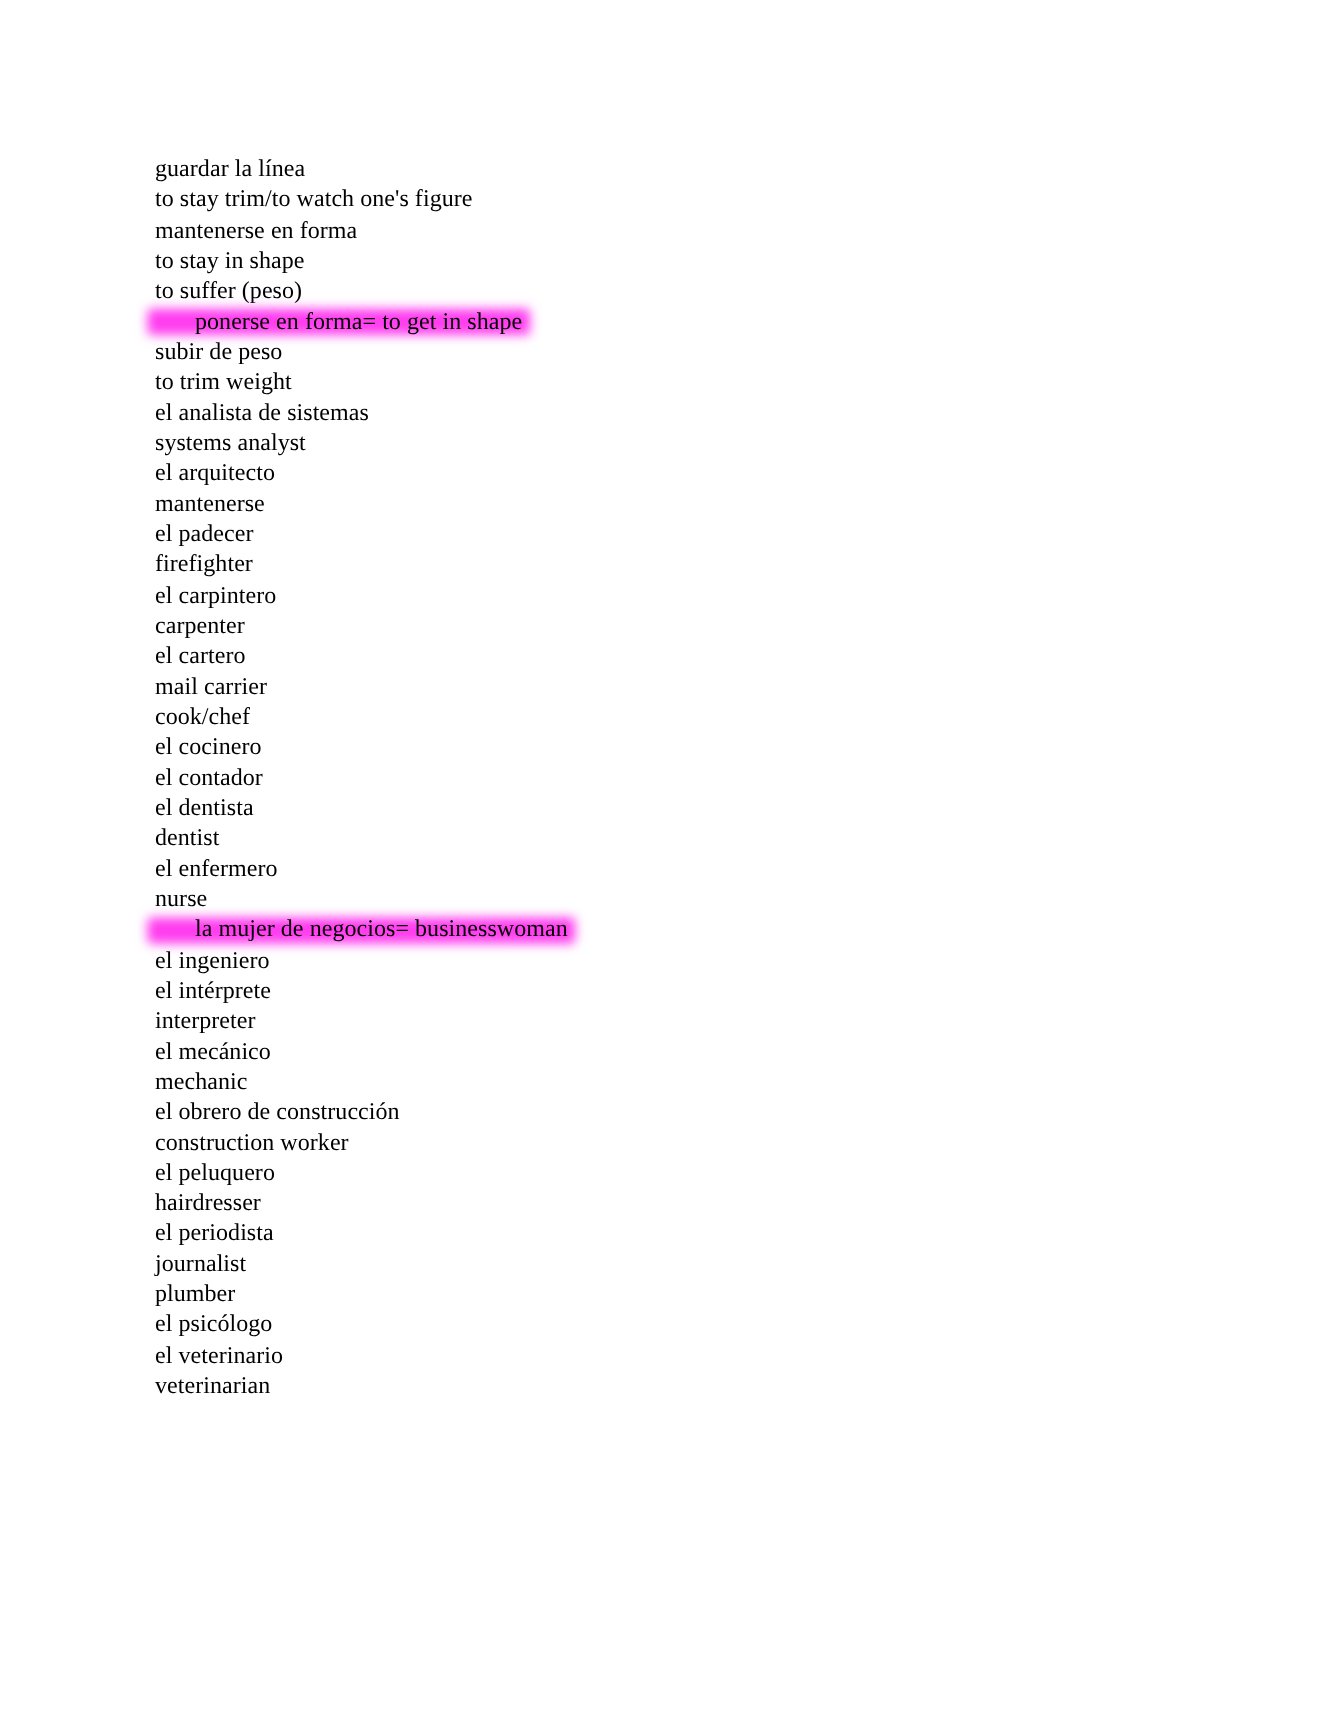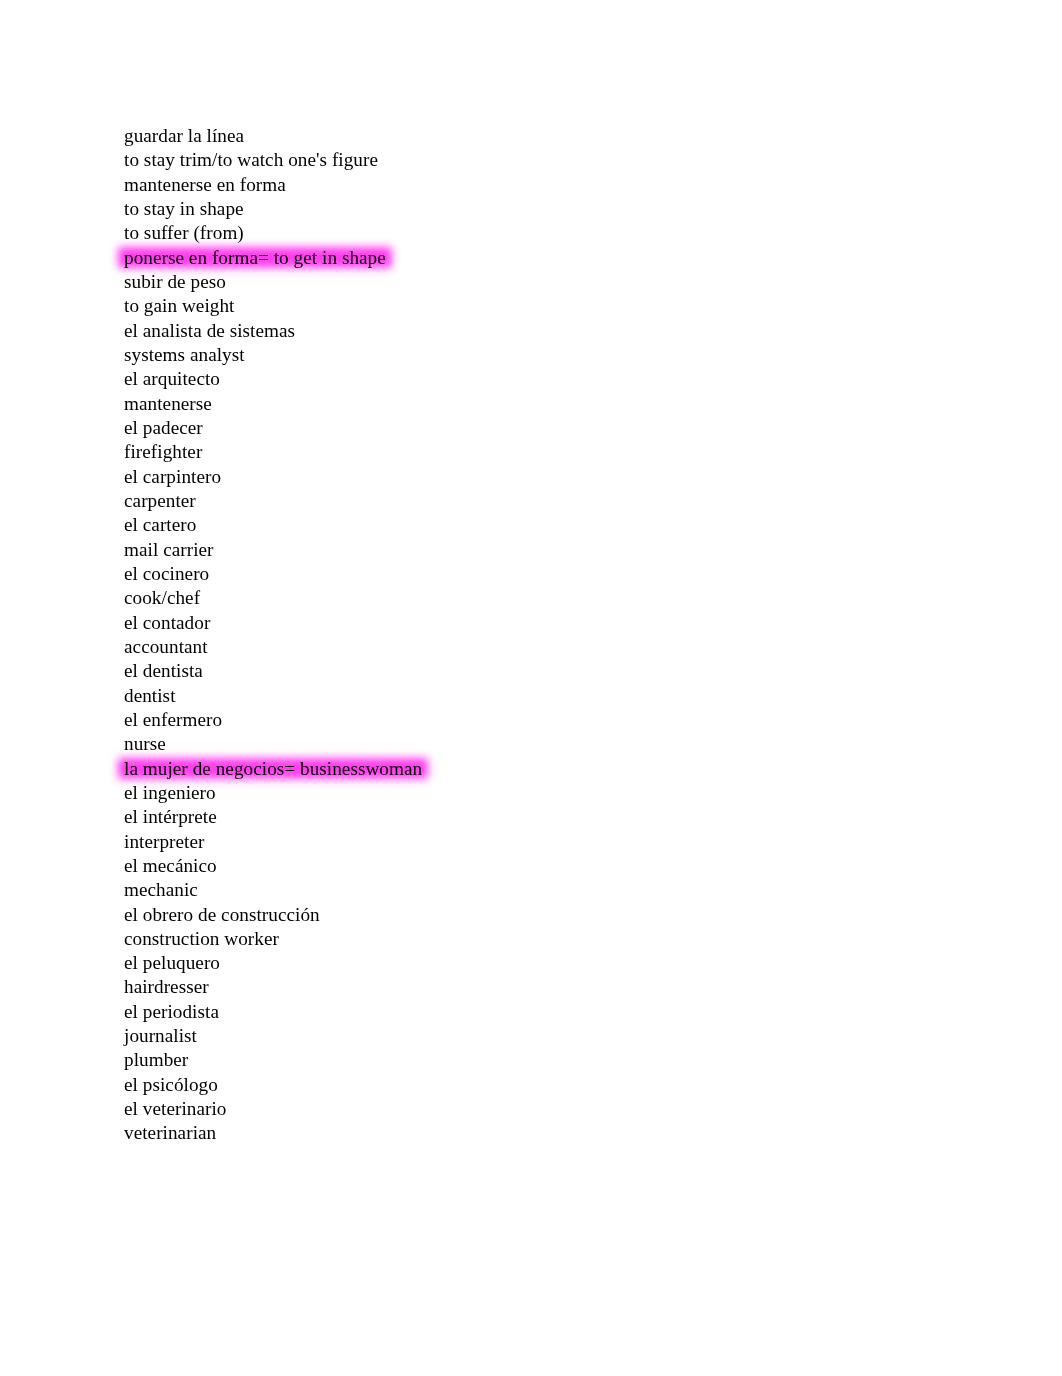--- a/index.html
+++ b/index.html
@@ -33,20 +33,21 @@
   }
   
   .vocab-line.highlighted {
     display: inline-block;
     position: relative;
     z-index: 1;
   }
   .vocab-line.highlighted .hl-text {
     position: relative;
     z-index: 2;
+    padding-left: 32px;
   }
   .vocab-line.highlighted .hl-band {
     position: absolute;
     z-index: 0;
     left: -6px;
     right: -6px;
     top: 1.5px;
     bottom: 1.5px;
     border-radius: 3px;
     filter: blur(4.2px);
@@ -68,28 +69,28 @@
       <div class="row-wrap">
         <span class="vocab-line">to stay trim/to watch one's figure</span>
       </div>
       <div class="row-wrap">
         <span class="vocab-line">mantenerse en forma</span>
       </div>
       <div class="row-wrap">
         <span class="vocab-line">to stay in shape</span>
       </div>
       <div class="row-wrap">
-        <span class="vocab-line">to suffer (from)</span>
+        <span class="vocab-line">to suffer (peso)</span>
       </div>
       <div class="row-wrap"><span class="vocab-line highlighted"><span class="hl-band" style="background: rgb(255, 61, 239);"></span><span class="hl-text">ponerse en forma= to get in shape</span></span></div>
       <div class="row-wrap">
         <span class="vocab-line">subir de peso</span>
       </div>
       <div class="row-wrap">
-        <span class="vocab-line">to gain weight</span>
+        <span class="vocab-line">to trim weight</span>
       </div>
       <div class="row-wrap">
         <span class="vocab-line">el analista de sistemas</span>
       </div>
       <div class="row-wrap">
         <span class="vocab-line">systems analyst</span>
       </div>
       <div class="row-wrap">
         <span class="vocab-line">el arquitecto</span>
       </div>
@@ -108,30 +109,27 @@
       <div class="row-wrap">
         <span class="vocab-line">carpenter</span>
       </div>
       <div class="row-wrap">
         <span class="vocab-line">el cartero</span>
       </div>
       <div class="row-wrap">
         <span class="vocab-line">mail carrier</span>
       </div>
       <div class="row-wrap">
+        <span class="vocab-line">cook/chef</span>
+      </div>
+      <div class="row-wrap">
         <span class="vocab-line">el cocinero</span>
       </div>
       <div class="row-wrap">
-        <span class="vocab-line">cook/chef</span>
-      </div>
-      <div class="row-wrap">
         <span class="vocab-line">el contador</span>
-      </div>
-      <div class="row-wrap">
-        <span class="vocab-line">accountant</span>
       </div>
       <div class="row-wrap">
         <span class="vocab-line">el dentista</span>
       </div>
       <div class="row-wrap">
         <span class="vocab-line">dentist</span>
       </div>
       <div class="row-wrap">
         <span class="vocab-line">el enfermero</span>
       </div>

